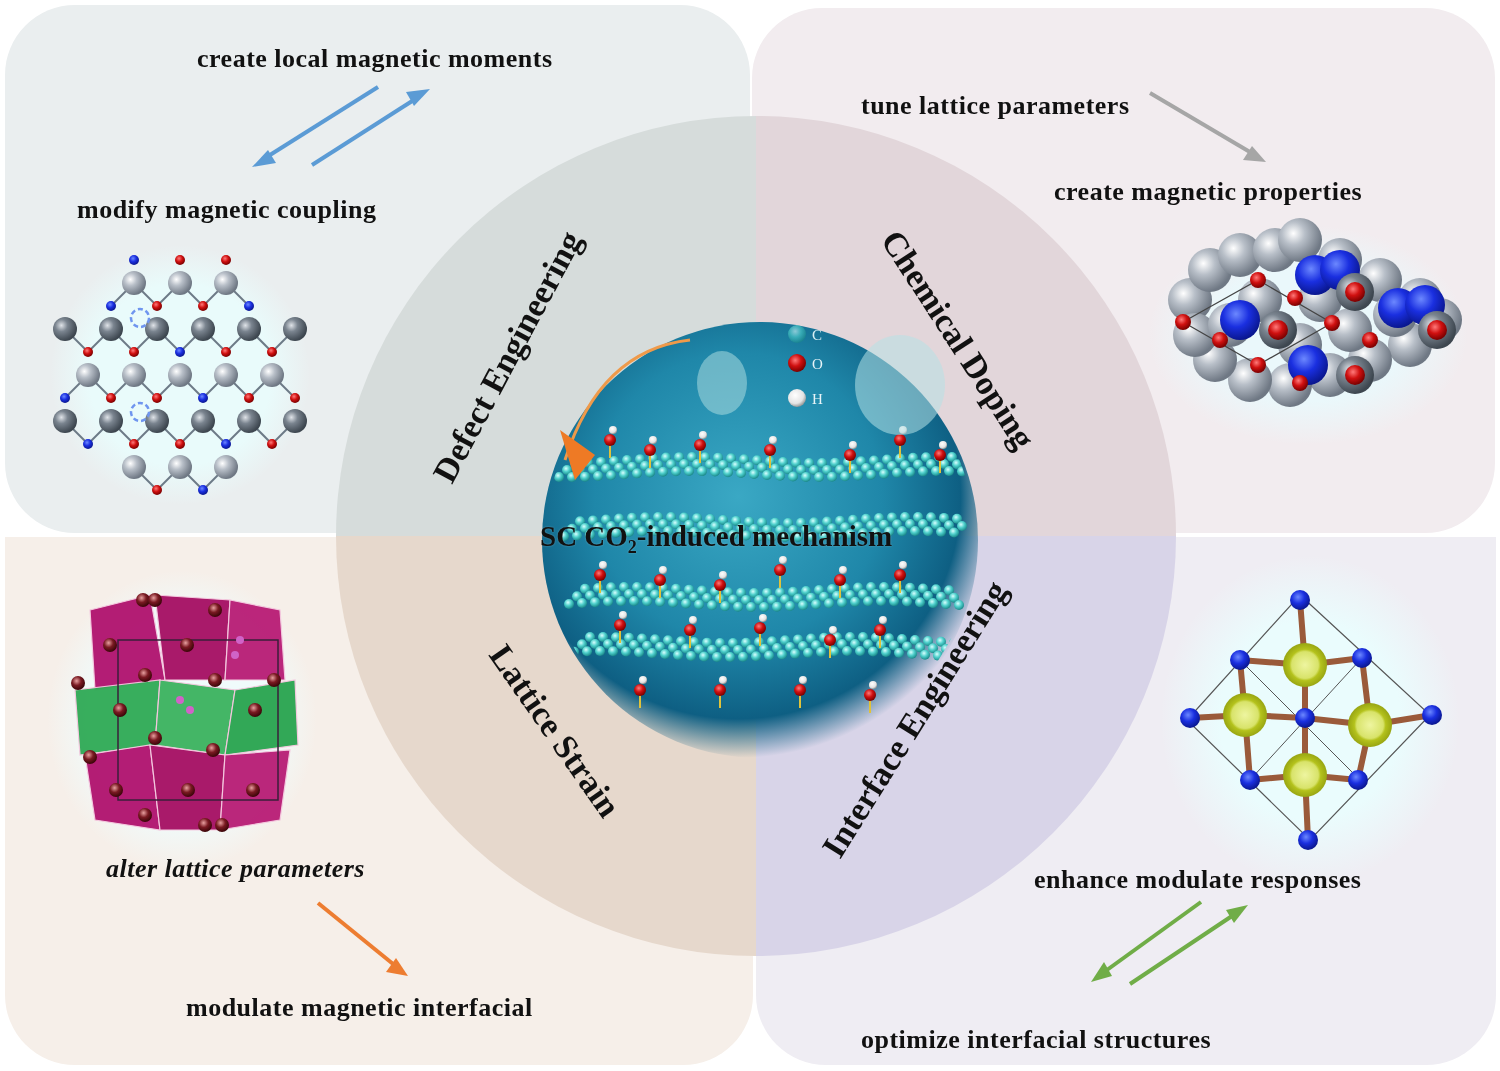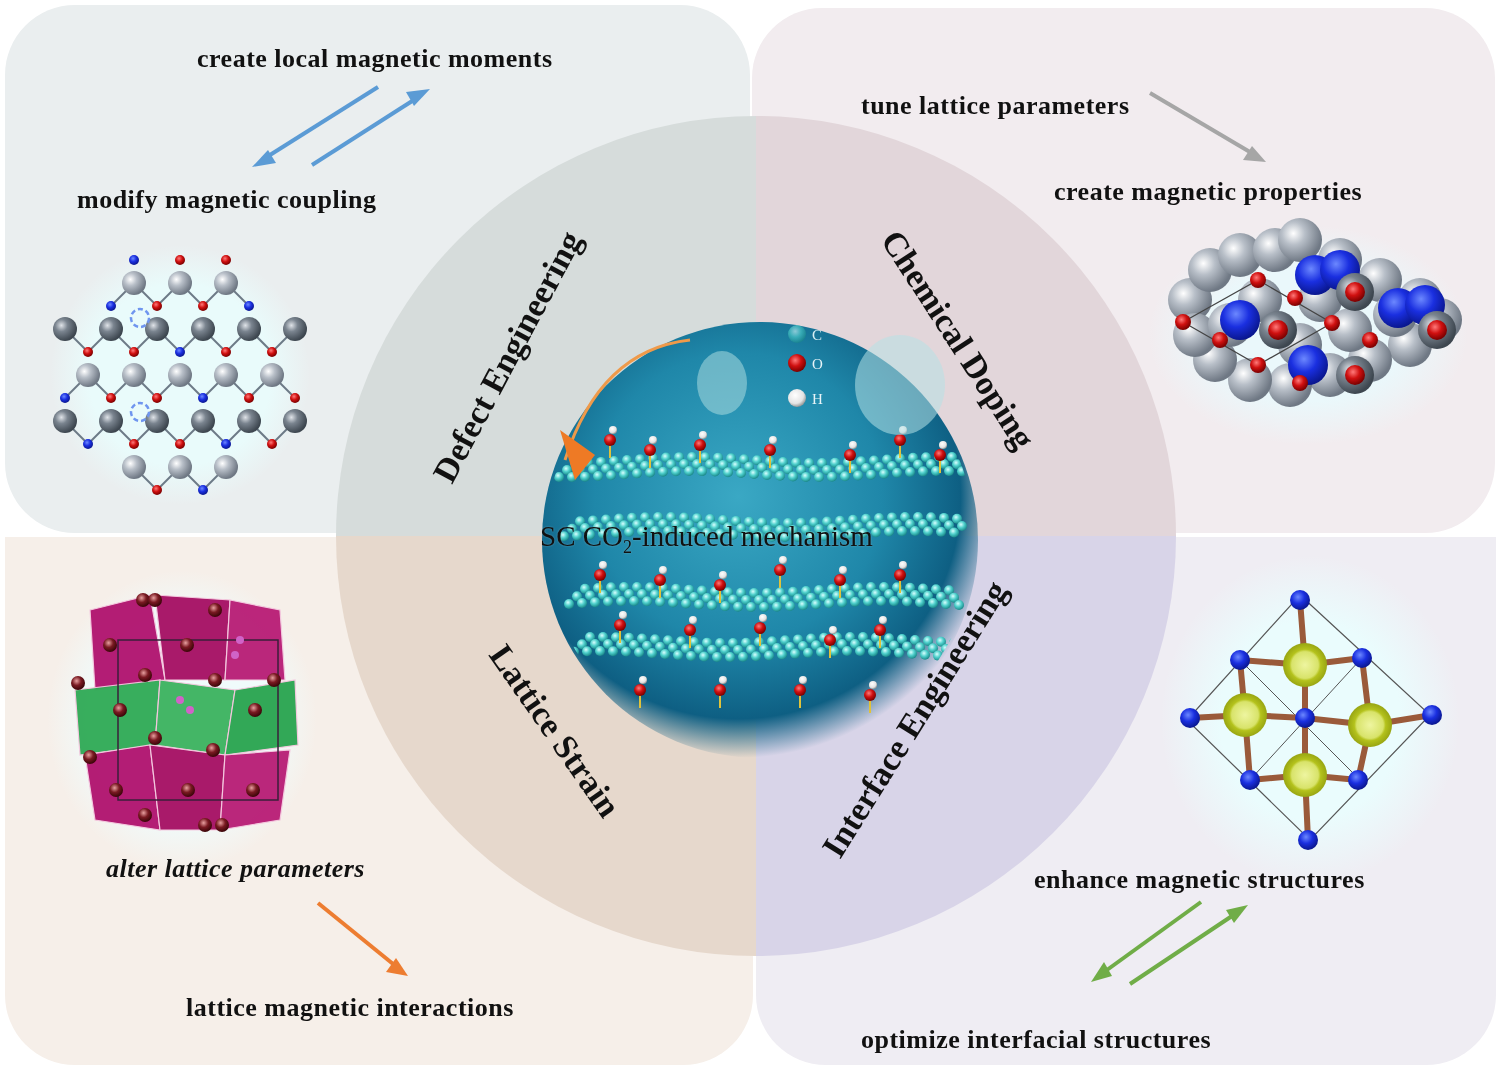--- a/index.html
+++ b/index.html
@@ -5,21 +5,21 @@
   html, body { margin:0; padding:0; background:#ffffff; }
   body { width:1500px; height:1071px; position:relative; overflow:hidden;
          font-family:"Liberation Serif", "DejaVu Serif", serif; }
   .panel { position:absolute; }
   .p-tl { left:5px; top:5px; width:745px; height:528px; background:#eaeeef; border-radius:70px 70px 0 70px; }
   .p-tr { left:752px; top:8px; width:743px; height:525px; background:#f2ecef; border-radius:70px 70px 70px 0; }
   .p-bl { left:5px; top:537px; width:748px; height:528px; background:#f6efe9; border-radius:0 70px 70px 70px; }
   .p-br { left:756px; top:537px; width:740px; height:528px; background:#efedf3; border-radius:70px 0 70px 70px; }
   .txt { position:absolute; font-weight:bold; font-size:26px; color:#111; white-space:nowrap; letter-spacing:0.5px; }
   svg.overlay { position:absolute; left:0; top:0; }
-  .center-label { position:absolute; left:540px; top:520px; font-size:29px; font-weight:normal; color:#111; white-space:nowrap;
+  .center-label { position:absolute; left:540px; top:520px; font-size:29px; font-weight:bold; color:#111; white-space:nowrap;
                   text-shadow:0 0 2px rgba(255,255,255,0.3); }
   .center-label sub { font-size:18px; }
 </style>
 </head>
 <body>
 
 <div class="panel p-tl"></div>
 <div class="panel p-tr"></div>
 <div class="panel p-bl"></div>
 <div class="panel p-br"></div>
@@ -819,21 +819,21 @@
   </g>
   <g>
     <line x1="1201" y1="902" x2="1100" y2="975" stroke="#70ad47" stroke-width="4"></line>
     <polygon points="1091,982 1104,962 1112,976" fill="#70ad47"></polygon>
     <line x1="1130" y1="984" x2="1238" y2="912" stroke="#70ad47" stroke-width="4"></line>
     <polygon points="1248,905 1234,923 1226,910" fill="#70ad47"></polygon>
   </g>
 </svg>
 
 <div class="txt" style="left:197px; top:44px;">create local magnetic moments</div>
-<div class="txt" style="left:77px; top:185px;">modify magnetic coupling</div>
+<div class="txt" style="left:77px; top:195px;">modify magnetic coupling</div>
 <div class="txt" style="left:861px; top:44px;margin-top:47px;">tune lattice parameters</div>
 <div class="txt" style="left:1054px; top:177px;">create magnetic properties</div>
 <div class="txt" style="left:106px; top:854px;font-style:italic;">alter lattice parameters</div>
-<div class="txt" style="left:186px; top:993px;">lattice magnetic interactions</div>
-<div class="txt" style="left:1034px; top:865px;">enhance magnetic structures</div>
+<div class="txt" style="left:186px; top:993px;">modulate magnetic interfacial</div>
+<div class="txt" style="left:1034px; top:865px;">enhance modulate responses</div>
 <div class="txt" style="left:861px; top:1025px;">optimize interfacial structures</div>
 
 <div class="center-label"><span>SC CO</span><sub>2</sub><span>-induced mechanism</span></div>
 
 </body></html>

